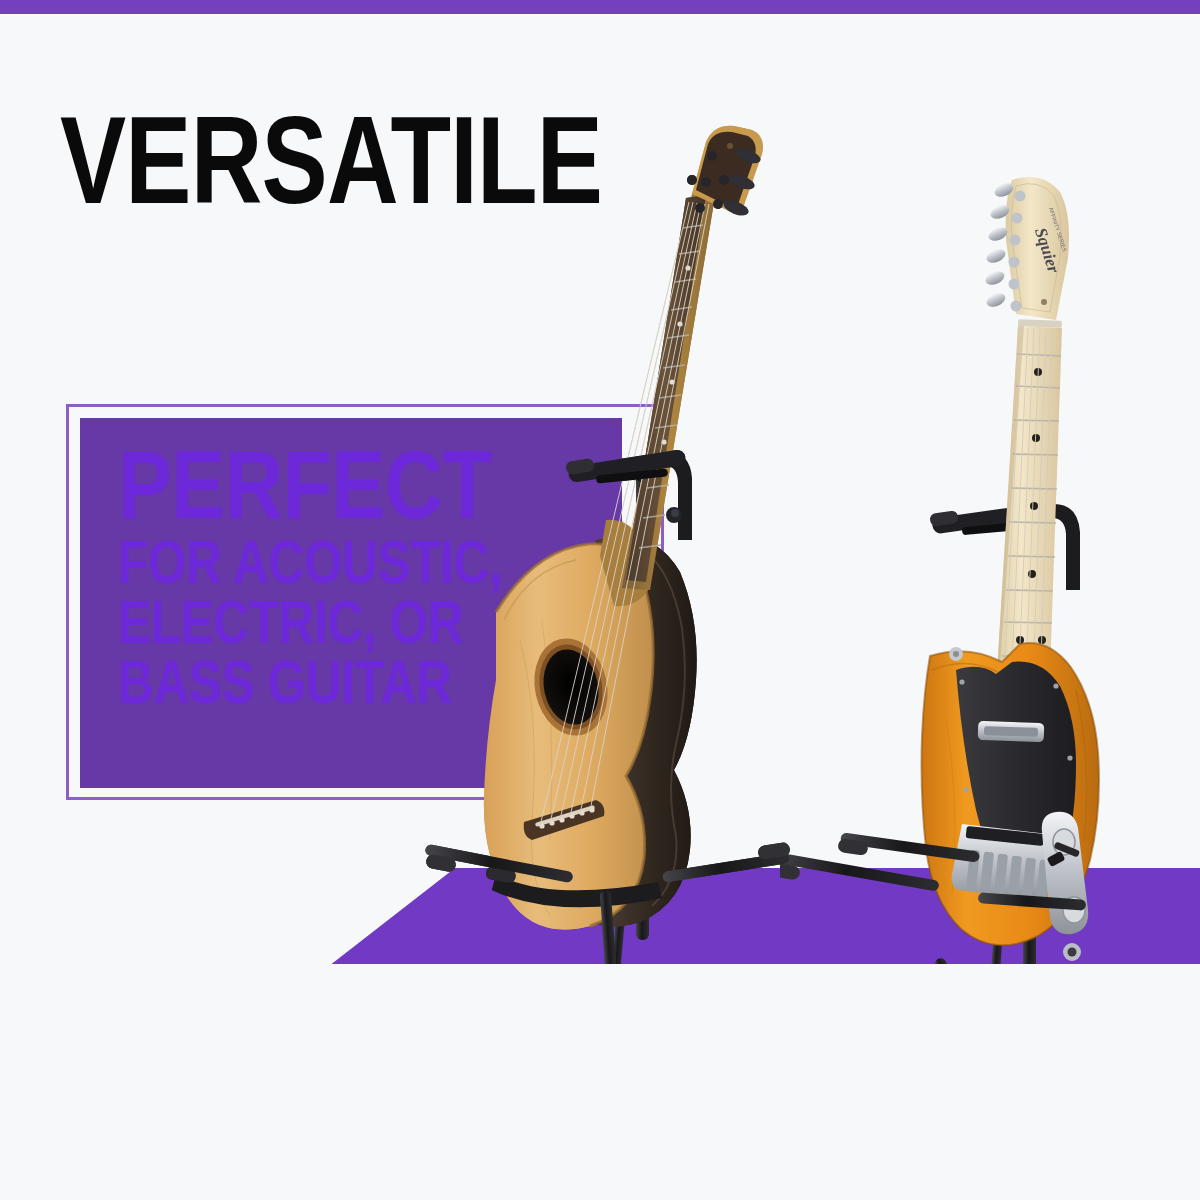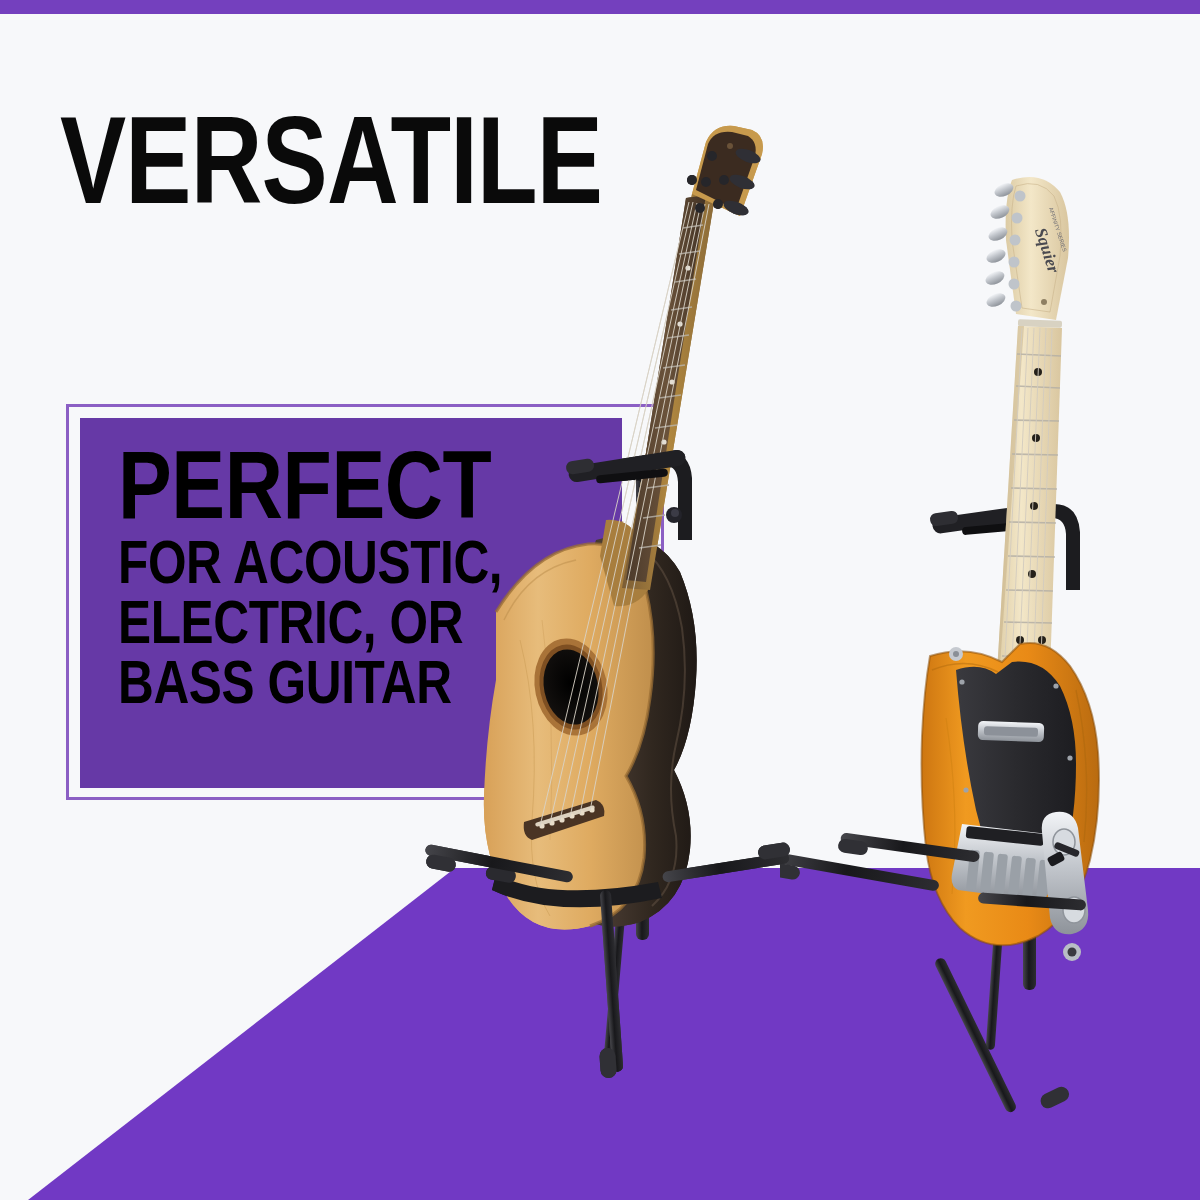--- a/index.html
+++ b/index.html
@@ -2,21 +2,21 @@
 <html><head>
 <meta charset="utf-8">
 <style>
   html,body{margin:0;padding:0;}
   body{
     width:1200px;height:1200px;overflow:hidden;
     background:#f7f8fa;
     font-family:"Liberation Sans", sans-serif;
     position:relative;
   }
-  #stage{position:absolute;inset:0;width:1200px;height:1200px;overflow:hidden;background:#f7f8fa;}
+  #stage{position:absolute;inset:0;width:1200px;height:964px;overflow:hidden;background:#f7f8fa;}
 
   
   .topbar{position:absolute;left:0;top:0;width:1200px;height:14px;background:#7440be;}
 
   
   .floor{position:absolute;left:0;top:0;width:1200px;height:1200px;}
 
   
   .headline{
     position:absolute;left:60px;top:98px;
@@ -30,21 +30,21 @@
 
   
   .callout-outline{
     position:absolute;left:66px;top:404px;width:598px;height:396px;
     border:3px solid #8b5fc4;box-sizing:border-box;
   }
   .callout-fill{
     position:absolute;left:80px;top:418px;width:542px;height:370px;
     background:#6639a6;
   }
-  .callout-text{position:absolute;left:118px;top:440px;width:520px;color:#000000;}
+  .callout-text{position:absolute;left:118px;top:440px;width:520px;color:#6d28d9;}
   .c-line{
     font-weight:700;white-space:nowrap;line-height:.93;
     transform-origin:left top;
     font-family:"Liberation Sans","DejaVu Sans",sans-serif;
     letter-spacing:-0.5px;
   }
   .c-perfect{font-size:96px;transform:scaleX(.84);margin-bottom:4px;}
   .c-sub{font-size:62px;transform:scaleX(.80);margin-bottom:2px;}
 
   

